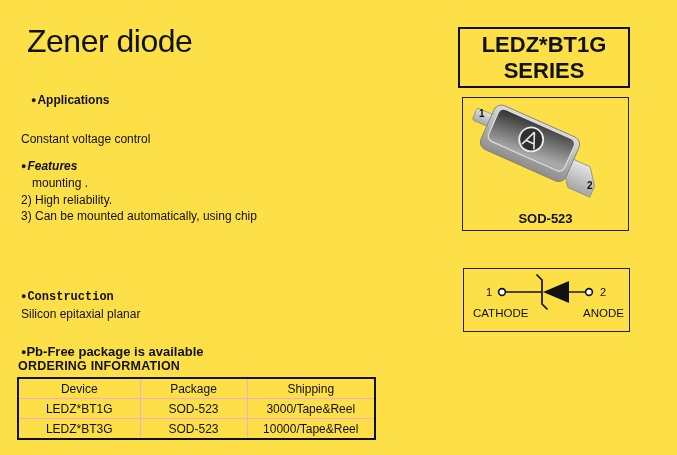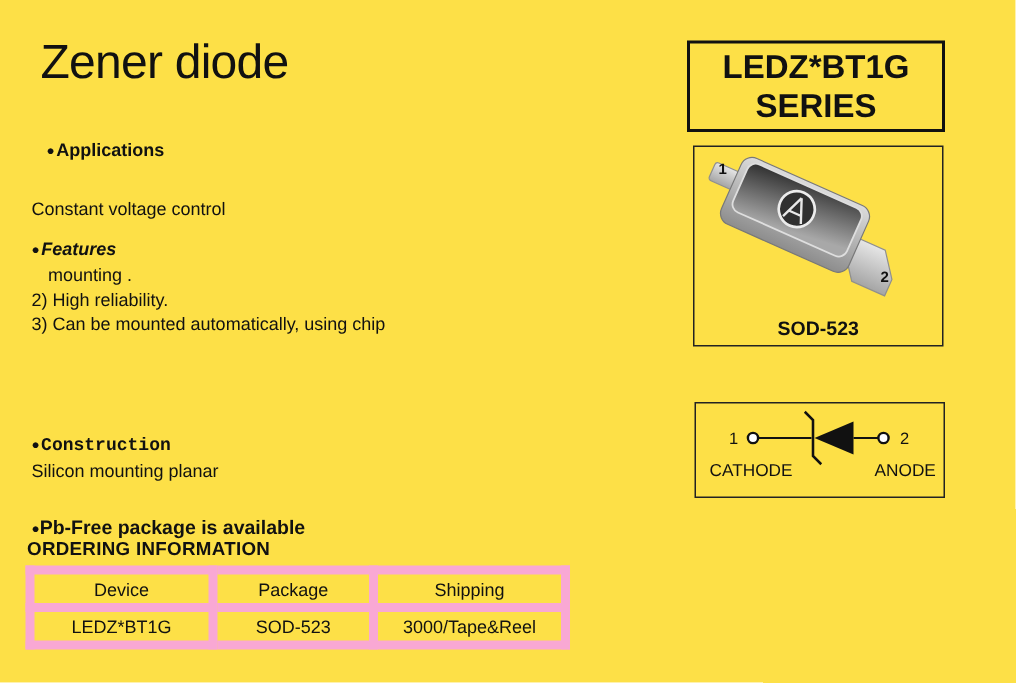--- a/index.html
+++ b/index.html
@@ -24,21 +24,21 @@
   .cons-head{left:21px; top:290px;font-family:Liberation Mono, monospace;}
   .cons-body{left:21px; top:307px;}
   .pbfree{left:21px; top:344px; font-size:13px; font-weight:bold; white-space:nowrap;}
   .pbfree .bullet{font-size:9px; vertical-align:1px;}
   .order-head{left:18px; top:359px; font-size:12.5px; font-weight:bold; letter-spacing:0.2px; white-space:nowrap;text-align:center;}
   .order-table{
     left:17px; top:377px; border-collapse:collapse; table-layout:fixed;
   }
   table.order-table{border:2px solid #111;}
   .order-table th,.order-table td{
-    border:6px solid #f9a8d4; font-size:12px; font-weight:400;
+    border:1px solid #f9a8d4; font-size:12px; font-weight:400;
     text-align:center; vertical-align:middle; height:19px; padding:0;
     white-space:nowrap; overflow:hidden;
   }
   .order-table thead th{height:19px;}
   
   .series-box{
     left:458px; top:27px; width:168px; height:57px; border:2px solid #111;
     display:flex; flex-direction:column; align-items:center; justify-content:center;
     text-align:center;
   }
@@ -74,21 +74,21 @@
   </div>
   <div class="abs feat-list">
     <div class="wrap">mounting .</div>
     <div>2) High reliability.</div>
     <div>3) Can be mounted automatically, using chip</div>
   </div>
 
   <div class="abs cons-head sec-head">
     <span class="bullet">●</span><span>Construction</span>
   </div>
-  <div class="abs cons-body sec-body">Silicon mounting planar</div>
+  <div class="abs cons-body sec-body">Silicon epitaxial planar</div>
 
   <div class="abs pbfree">
     <span class="bullet">●</span><span>Pb-Free package is available</span>
   </div>
 
   <div class="abs order-head">ORDERING INFORMATION</div>
 
   <table class="abs order-table">
     <colgroup>
         <col style="width:122px">
@@ -100,20 +100,25 @@
         <th>Device</th>
         <th>Package</th>
         <th>Shipping</th>
       </tr>
     </thead>
     <tbody>
       <tr>
         <td>LEDZ*BT1G</td>
         <td>SOD-523</td>
         <td>3000/Tape&amp;Reel</td>
+      </tr>
+      <tr>
+        <td>LEDZ*BT3G</td>
+        <td>SOD-523</td>
+        <td>10000/Tape&amp;Reel</td>
       </tr>
     </tbody>
   </table>
 
   <div class="abs series-box">
     <div>LEDZ*BT1G</div>
     <div>SERIES</div>
   </div>
 
   <div class="abs package-box">

